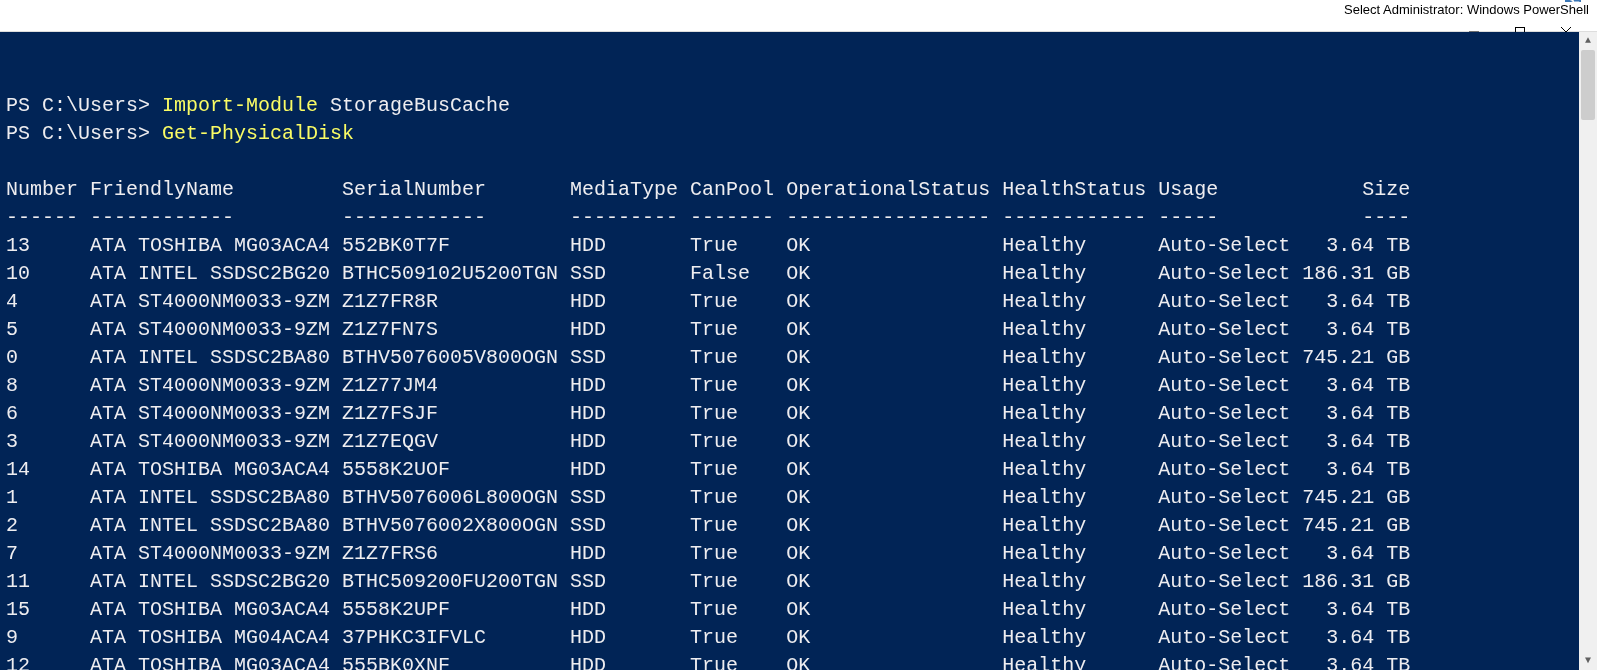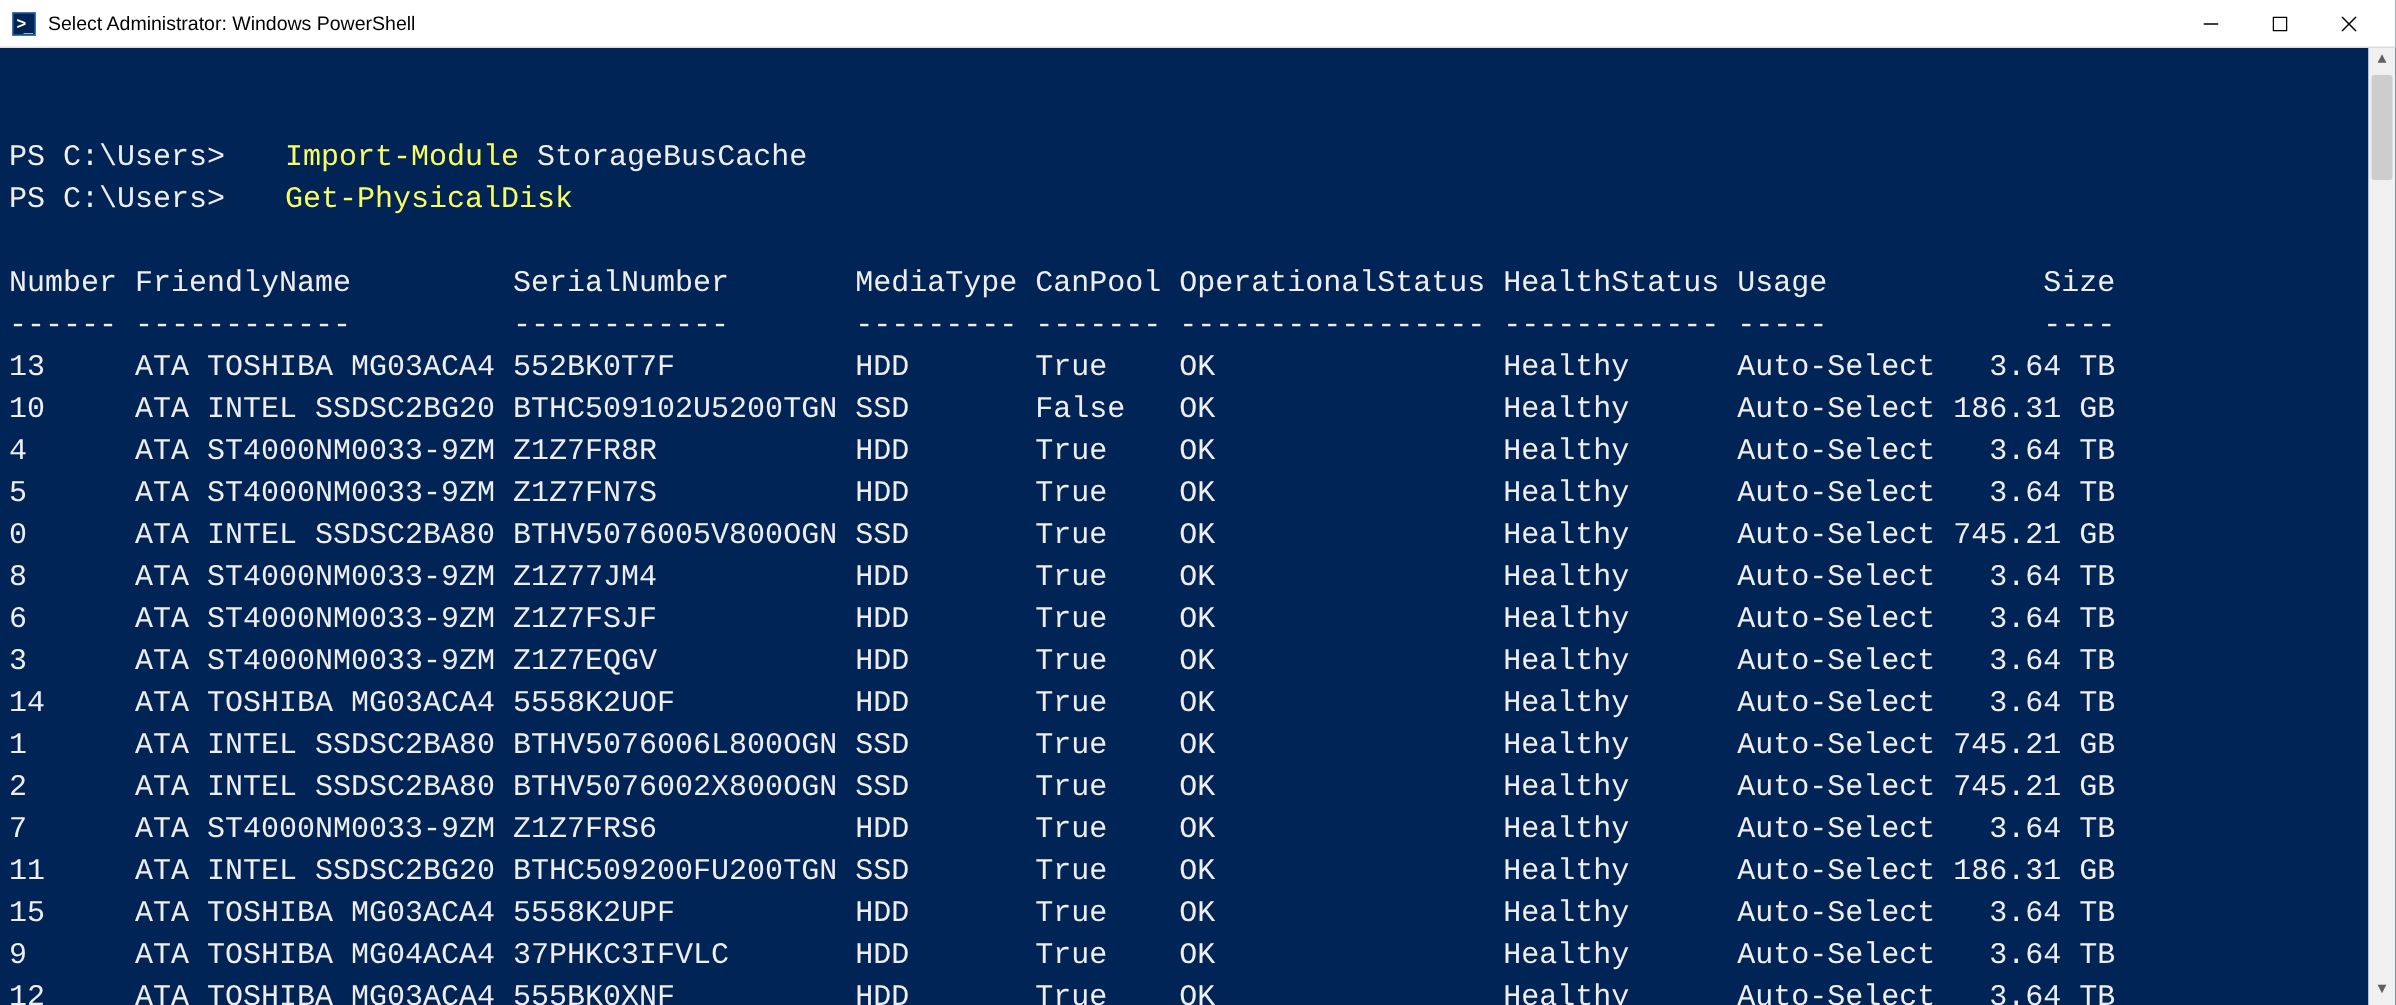--- a/index.html
+++ b/index.html
@@ -9,25 +9,26 @@
     width: 1597px;
     height: 670px;
     overflow: hidden;
     display: flex;
     flex-direction: column;
   }
   .titlebar {
     height: 32px;
     background: #fff;
     display: flex;
-    align-items: center;
+    align-items: flex-end;
     padding: 0 8px;
     border-bottom: 1px solid #ddd;
     font-size: 13px;
     color: #000;
+    flex-direction: column;
   }
   .titlebar .ps-icon {
     width: 16px;
     height: 16px;
     background: #012456;
     color: #fff;
     font-size: 10px;
     font-weight: bold;
     display: flex;
     align-items: center;
@@ -81,21 +82,21 @@
     font-size: 20px;
     line-height: 28px;
     padding: 4px 6px;
     overflow: hidden;
     white-space: pre;
     position: relative;
   }
   .terminal-inner {
     overflow: hidden;
   }
-  .cmd { color: #fafc64; margin-left: 28px; }
+  .cmd { color: #fafc64; }
   .scrollbar {
     position: absolute;
     right: 0;
     top: 0;
     bottom: 0;
     width: 18px;
     background: #f0f0f0;
   }
   .scrollbar .track {
     position: absolute;

